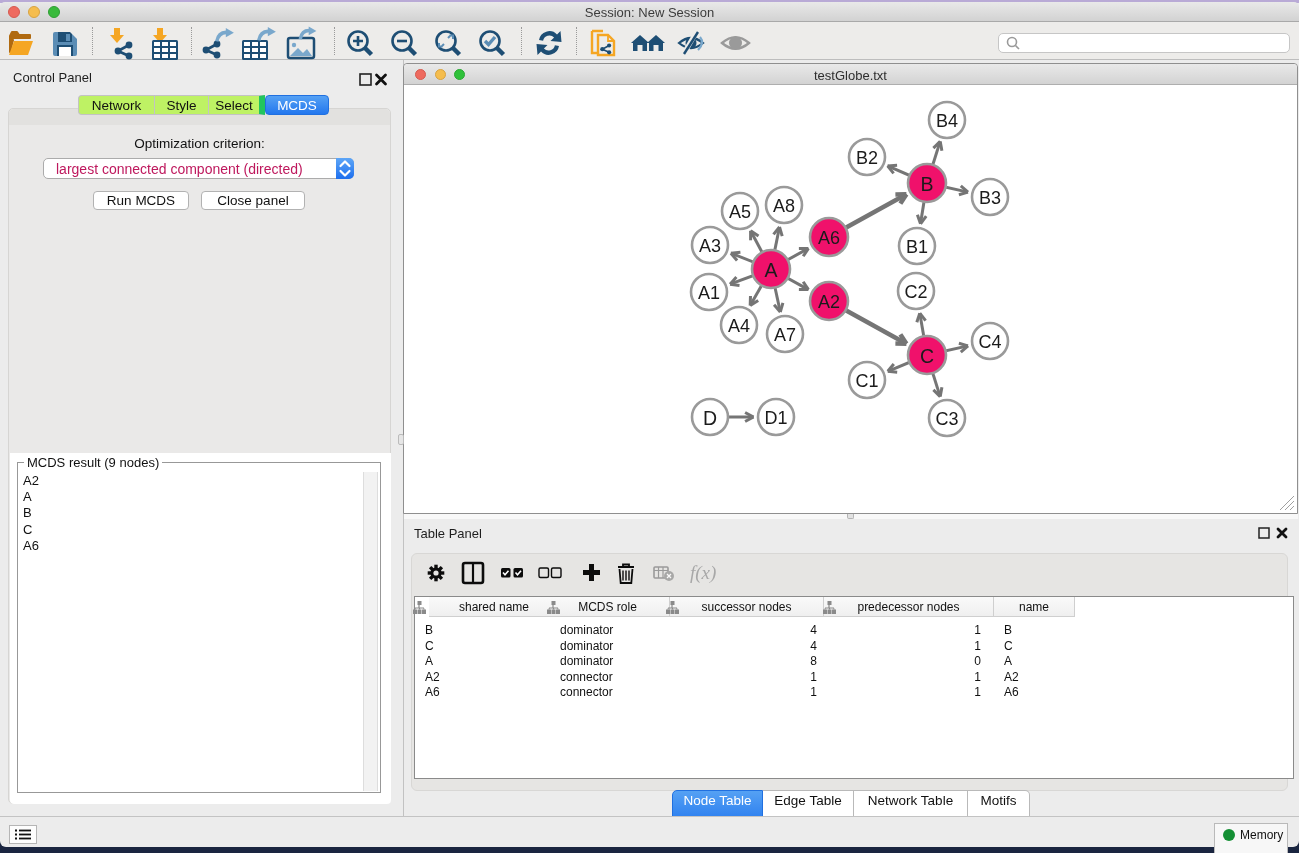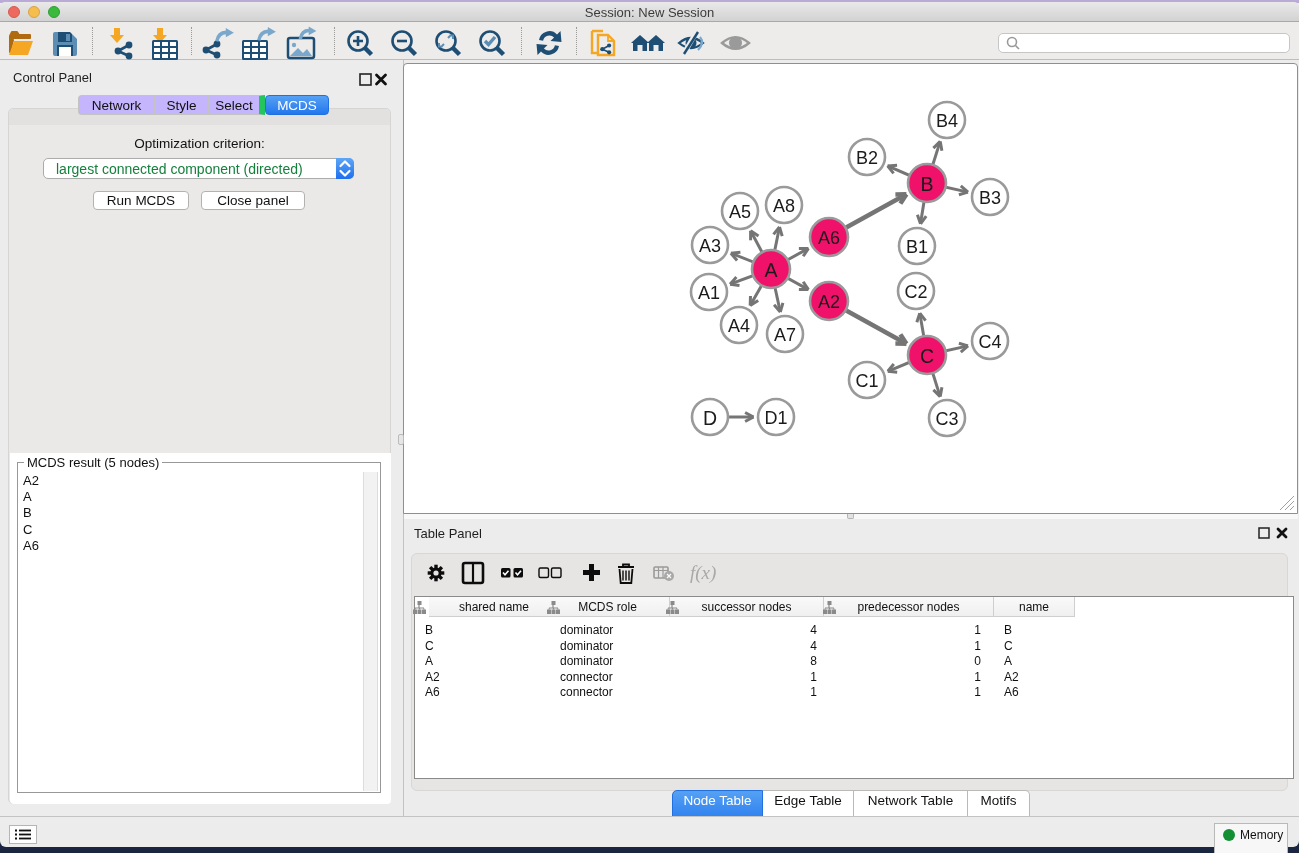--- a/index.html
+++ b/index.html
@@ -18,27 +18,27 @@
 #wintitle { left:0; top:5px; width:1299px; text-align:center; font-size:13px; color:#3c3c3c; }
 #toolbar { left:0; top:22px; width:1299px; height:38px; background:#edecea; border-bottom:1px solid #bdbdbd; }
 .tbdiv { position:absolute; top:5px; height:28px; width:0; border-left:1px dotted #9a9a9a; }
 #searchbox { position:absolute; left:998px; top:11px; width:292px; height:20px; background:#fff;
   border:1px solid #c6c6c6; border-radius:5px; }
 
 #cp-title { left:13px; top:70px; font-size:13px; color:#1e1e1e; }
 #cp-sub { left:8px; top:108px; width:383px; height:696px; background:#eae9e8; border:1px solid #d6d5d3; border-radius:5px; }
 #cp-sub .band { position:absolute; left:0; top:0; width:100%; height:16px; background:#e2e1df; border-radius:5px 5px 0 0; }
 .tabs { left:78px; top:95px; height:20px; display:flex; font-size:13.5px; }
-.tab { background:#c4b5fd; border:1px solid #c3c3c3; border-right:none; text-align:center;
+.tab { background:#bef264; border:1px solid #c3c3c3; border-right:none; text-align:center;
   line-height:19px; color:#111; }
 .tab:first-child { border-radius:4px 0 0 4px; }
 .tab.sel { background:linear-gradient(#55a1f4,#2377ee); color:#fff; border:1px solid #2070e0; border-radius:4px; }
 #opt-label { left:8px; top:136px; width:383px; text-align:center; font-size:13.5px; color:#111; }
 #dropdown { left:43px; top:158px; width:311px; height:21px; background:#fff; border:1px solid #ababab; border-radius:5px; }
-#dropdown .txt { position:absolute; left:12px; top:2px; font-size:14px; color:#15803d; }
+#dropdown .txt { position:absolute; left:12px; top:2px; font-size:14px; color:#be185d; }
 #dropdown .step { position:absolute; right:-1px; top:-1px; width:18px; height:21px;
   background:linear-gradient(#5ea6f7,#1d6fee); border-radius:0 5px 5px 0; }
 .btn { position:absolute; height:19px; background:#fff; border:1px solid #b2b2b2; border-radius:4px;
   font-size:13.5px; color:#111; text-align:center; line-height:17px; }
 
 #gbox { left:17px; top:462px; width:364px; height:331px; border:1px solid #989898; background:#fff; }
 #gbox .legend { position:absolute; left:6px; top:-8px; background:#fff; padding:0 3px; font-size:13px; color:#111; z-index:2; }
 #gbox .white { position:absolute; left:1px; right:1px; top:9px; bottom:1px; background:#fff; }
 #gbox .items { position:absolute; left:4px; top:1px; font-size:13px; color:#111; line-height:16.2px; }
 #gbox .sbar { position:absolute; right:1px; top:0; width:15px; height:100%; background:#f2f2f2; border-left:1px solid #ddd; border-right:1px solid #ddd; }
@@ -236,29 +236,35 @@
 <div id="dropdown" class="abs">
     <span class="txt">largest connected component (directed)</span>
   <div class="step"><svg width="18" height="21">
         <path d="M4.5 8 L9 3.5 L13.5 8" fill="none" stroke="#fff" stroke-width="2.2" stroke-linecap="round" stroke-linejoin="round"></path>
         <path d="M4.5 13 L9 17.5 L13.5 13" fill="none" stroke="#fff" stroke-width="2.2" stroke-linecap="round" stroke-linejoin="round"></path>
       </svg></div>
   </div>
 <div class="btn" style="left:93px; top:191px; width:96px;">Run MCDS</div>
 <div class="btn" style="left:201px; top:191px; width:104px;">Close panel</div>
 <div id="gbox" class="abs">
-  <div class="legend">MCDS result (5 nodes)</div>
+  <div class="legend">MCDS result (9 nodes)</div>
   <div class="white">
       <div class="items">A2<br>A<br>B<br>C<br>A6</div>
   <div class="sbar"></div>
     </div>
 </div>
 
 <div id="vdiv" class="abs"></div>
 <div id="gwin" class="abs">
+  <div id="gwin-tb">
+      <div class="tl t1"></div>
+      <div class="tl t2"></div>
+      <div class="tl t3"></div>
+    <div id="gwin-title">testGlobe.txt</div>
+    </div>
   <svg width="893" height="428" style="position:absolute; left:0; top:21px;">
 <line x1="367.0" y1="184.0" x2="326.1" y2="199.2" stroke="#757575" stroke-width="3"></line>
 <line x1="326.1" y1="199.2" x2="332.4" y2="192.1" stroke="#757575" stroke-width="3"></line>
 <line x1="326.1" y1="199.2" x2="335.5" y2="200.4" stroke="#757575" stroke-width="3"></line>
 <line x1="367.0" y1="184.0" x2="326.9" y2="168.2" stroke="#757575" stroke-width="3"></line>
 <line x1="326.9" y1="168.2" x2="336.4" y2="167.2" stroke="#757575" stroke-width="3"></line>
 <line x1="326.9" y1="168.2" x2="333.1" y2="175.5" stroke="#757575" stroke-width="3"></line>
 <line x1="367.0" y1="184.0" x2="346.2" y2="220.5" stroke="#757575" stroke-width="3"></line>
 <line x1="346.2" y1="220.5" x2="346.5" y2="211.0" stroke="#757575" stroke-width="3"></line>
 <line x1="346.2" y1="220.5" x2="354.2" y2="215.4" stroke="#757575" stroke-width="3"></line>

